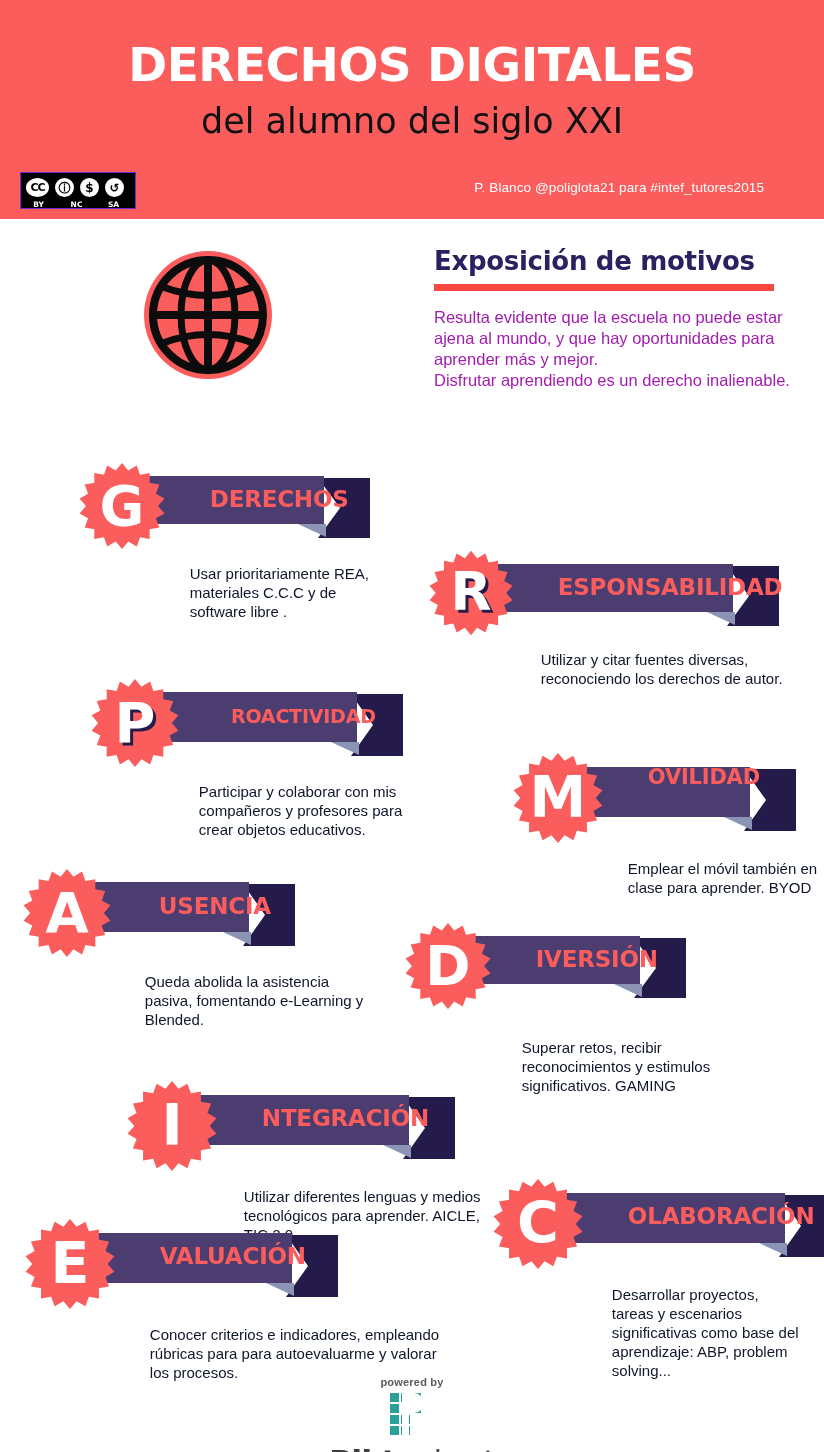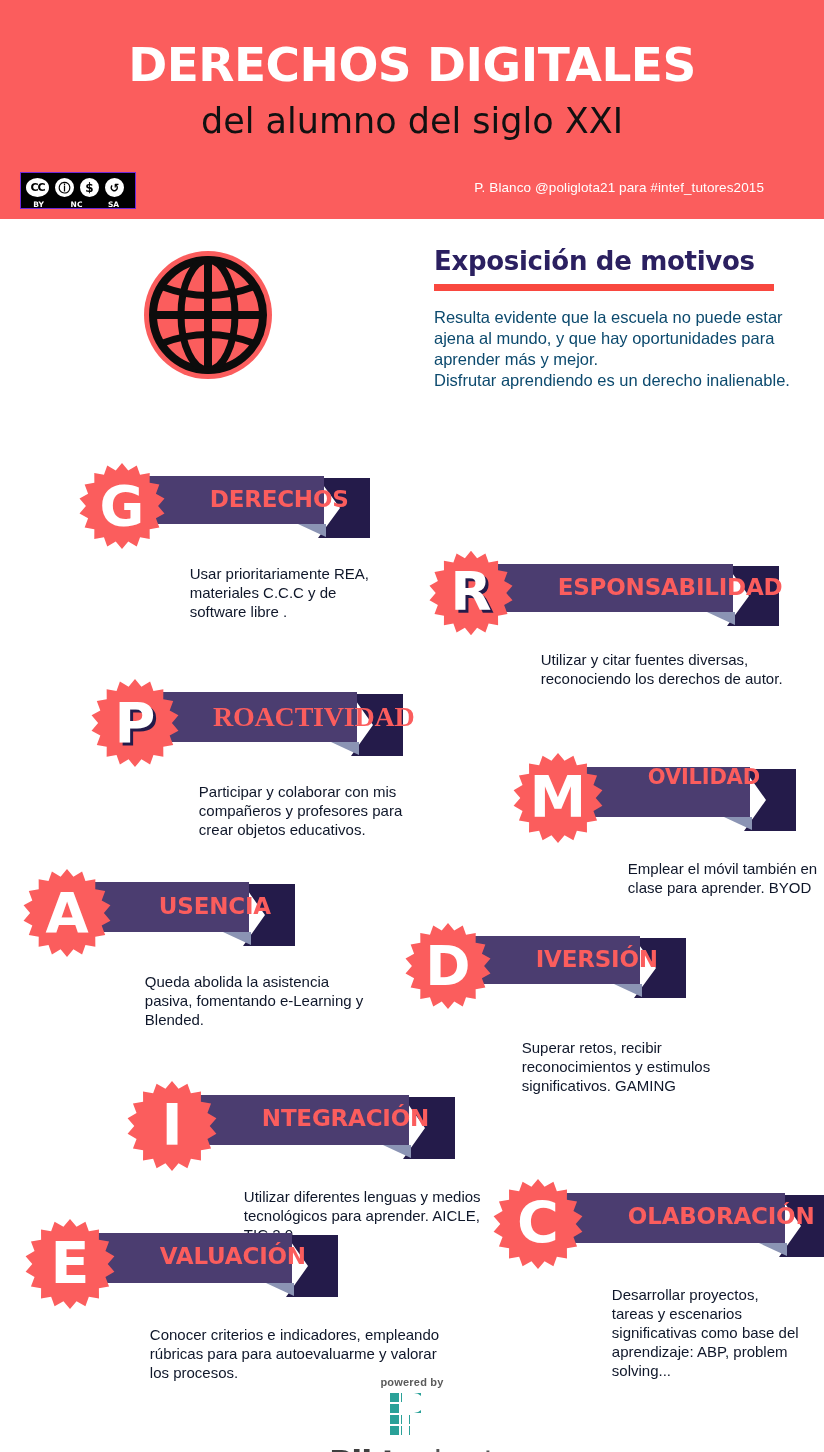--- a/index.html
+++ b/index.html
@@ -134,21 +134,21 @@
   .expo-rule {
     margin-top: 8px;
     width: 340px;
     height: 7px;
     background: #f9483f;
   }
   .expo-body {
     margin-top: 16px;
     font-size: 16.5px;
     line-height: 21px;
-    color: #0c4a6e;
+    color: #a21caf;
     white-space: pre-line;
   }
 
   
   .principle {
     position: absolute;
   }
   .ribbon-label {
     position: absolute;
     color: #fb5d5d;
@@ -290,21 +290,21 @@
           </svg><div class="badge-letter" style="font-size: 53.32px; text-shadow: rgb(36, 27, 74) 3px 3px 0px;">R</div></div>
         <div class="p-desc" style="left: 112.72px; top: 99.76px; width: 310px;">Utilizar y citar fuentes diversas,
 reconociendo los derechos de autor.</div>
       </div>
       <div class="principle" style="left: 90px; top: 678px;">
         <svg width="274" height="70" viewBox="0 0 274 70" style="position: absolute; left: 46.8px; top: 14.4px;">
           <polygon points="214,2 266,2 266,64 214,64 236,33" fill="#241b4a"></polygon>
           <polygon points="194,50 222,50 222,63" fill="#8b94b4"></polygon>
           <rect x="0" y="0" width="220" height="50" fill="#4b3d70"></rect>
         </svg>
-        <div class="ribbon-label" style="left: 123px; top: 25.14px; font-size: 28px; line-height: 27.6px; font-family: Liberation Serif, serif;">ROACTIVIDAD</div>
+        <div class="ribbon-label" style="left: 141px; top: 25.14px; font-size: 19px; line-height: 27.6px;">ROACTIVIDAD</div>
         <div class="badge" style="left: 0px; top: 0px; width: 90px; height: 90px;"><svg width="90" height="90" viewBox="0 0 100 100">
             <polygon points="50.00,1.00 57.12,9.62 66.76,3.96 70.50,14.49 81.50,12.46 81.41,23.65 92.44,25.50 88.53,35.98 98.26,41.49 91.00,50.00 98.26,58.51 88.53,64.02 92.44,74.50 81.41,76.35 81.50,87.54 70.50,85.51 66.76,96.04 57.12,90.38 50.00,99.00 42.88,90.38 33.24,96.04 29.50,85.51 18.50,87.54 18.59,76.35 7.56,74.50 11.47,64.02 1.74,58.51 9.00,50.00 1.74,41.49 11.47,35.98 7.56,25.50 18.59,23.65 18.50,12.46 29.50,14.49 33.24,3.96 42.88,9.62" fill="#fb5d5d"></polygon>
           </svg><div class="badge-letter" style="font-size: 55.8px; text-shadow: rgb(36, 27, 74) 3px 3px 0px;">P</div></div>
         <div class="p-desc" style="left: 108.8px; top: 104.4px; width: 250px;">Participar y colaborar con mis
 compañeros y profesores para
 crear objetos educativos.</div>
       </div>
       <div class="principle" style="left: 512px; top: 752px;">
         <svg width="244" height="70" viewBox="0 0 244 70" style="position: absolute; left: 47.84px; top: 14.72px;">
           <polygon points="184,2 236,2 236,64 184,64 206,33" fill="#241b4a"></polygon>

